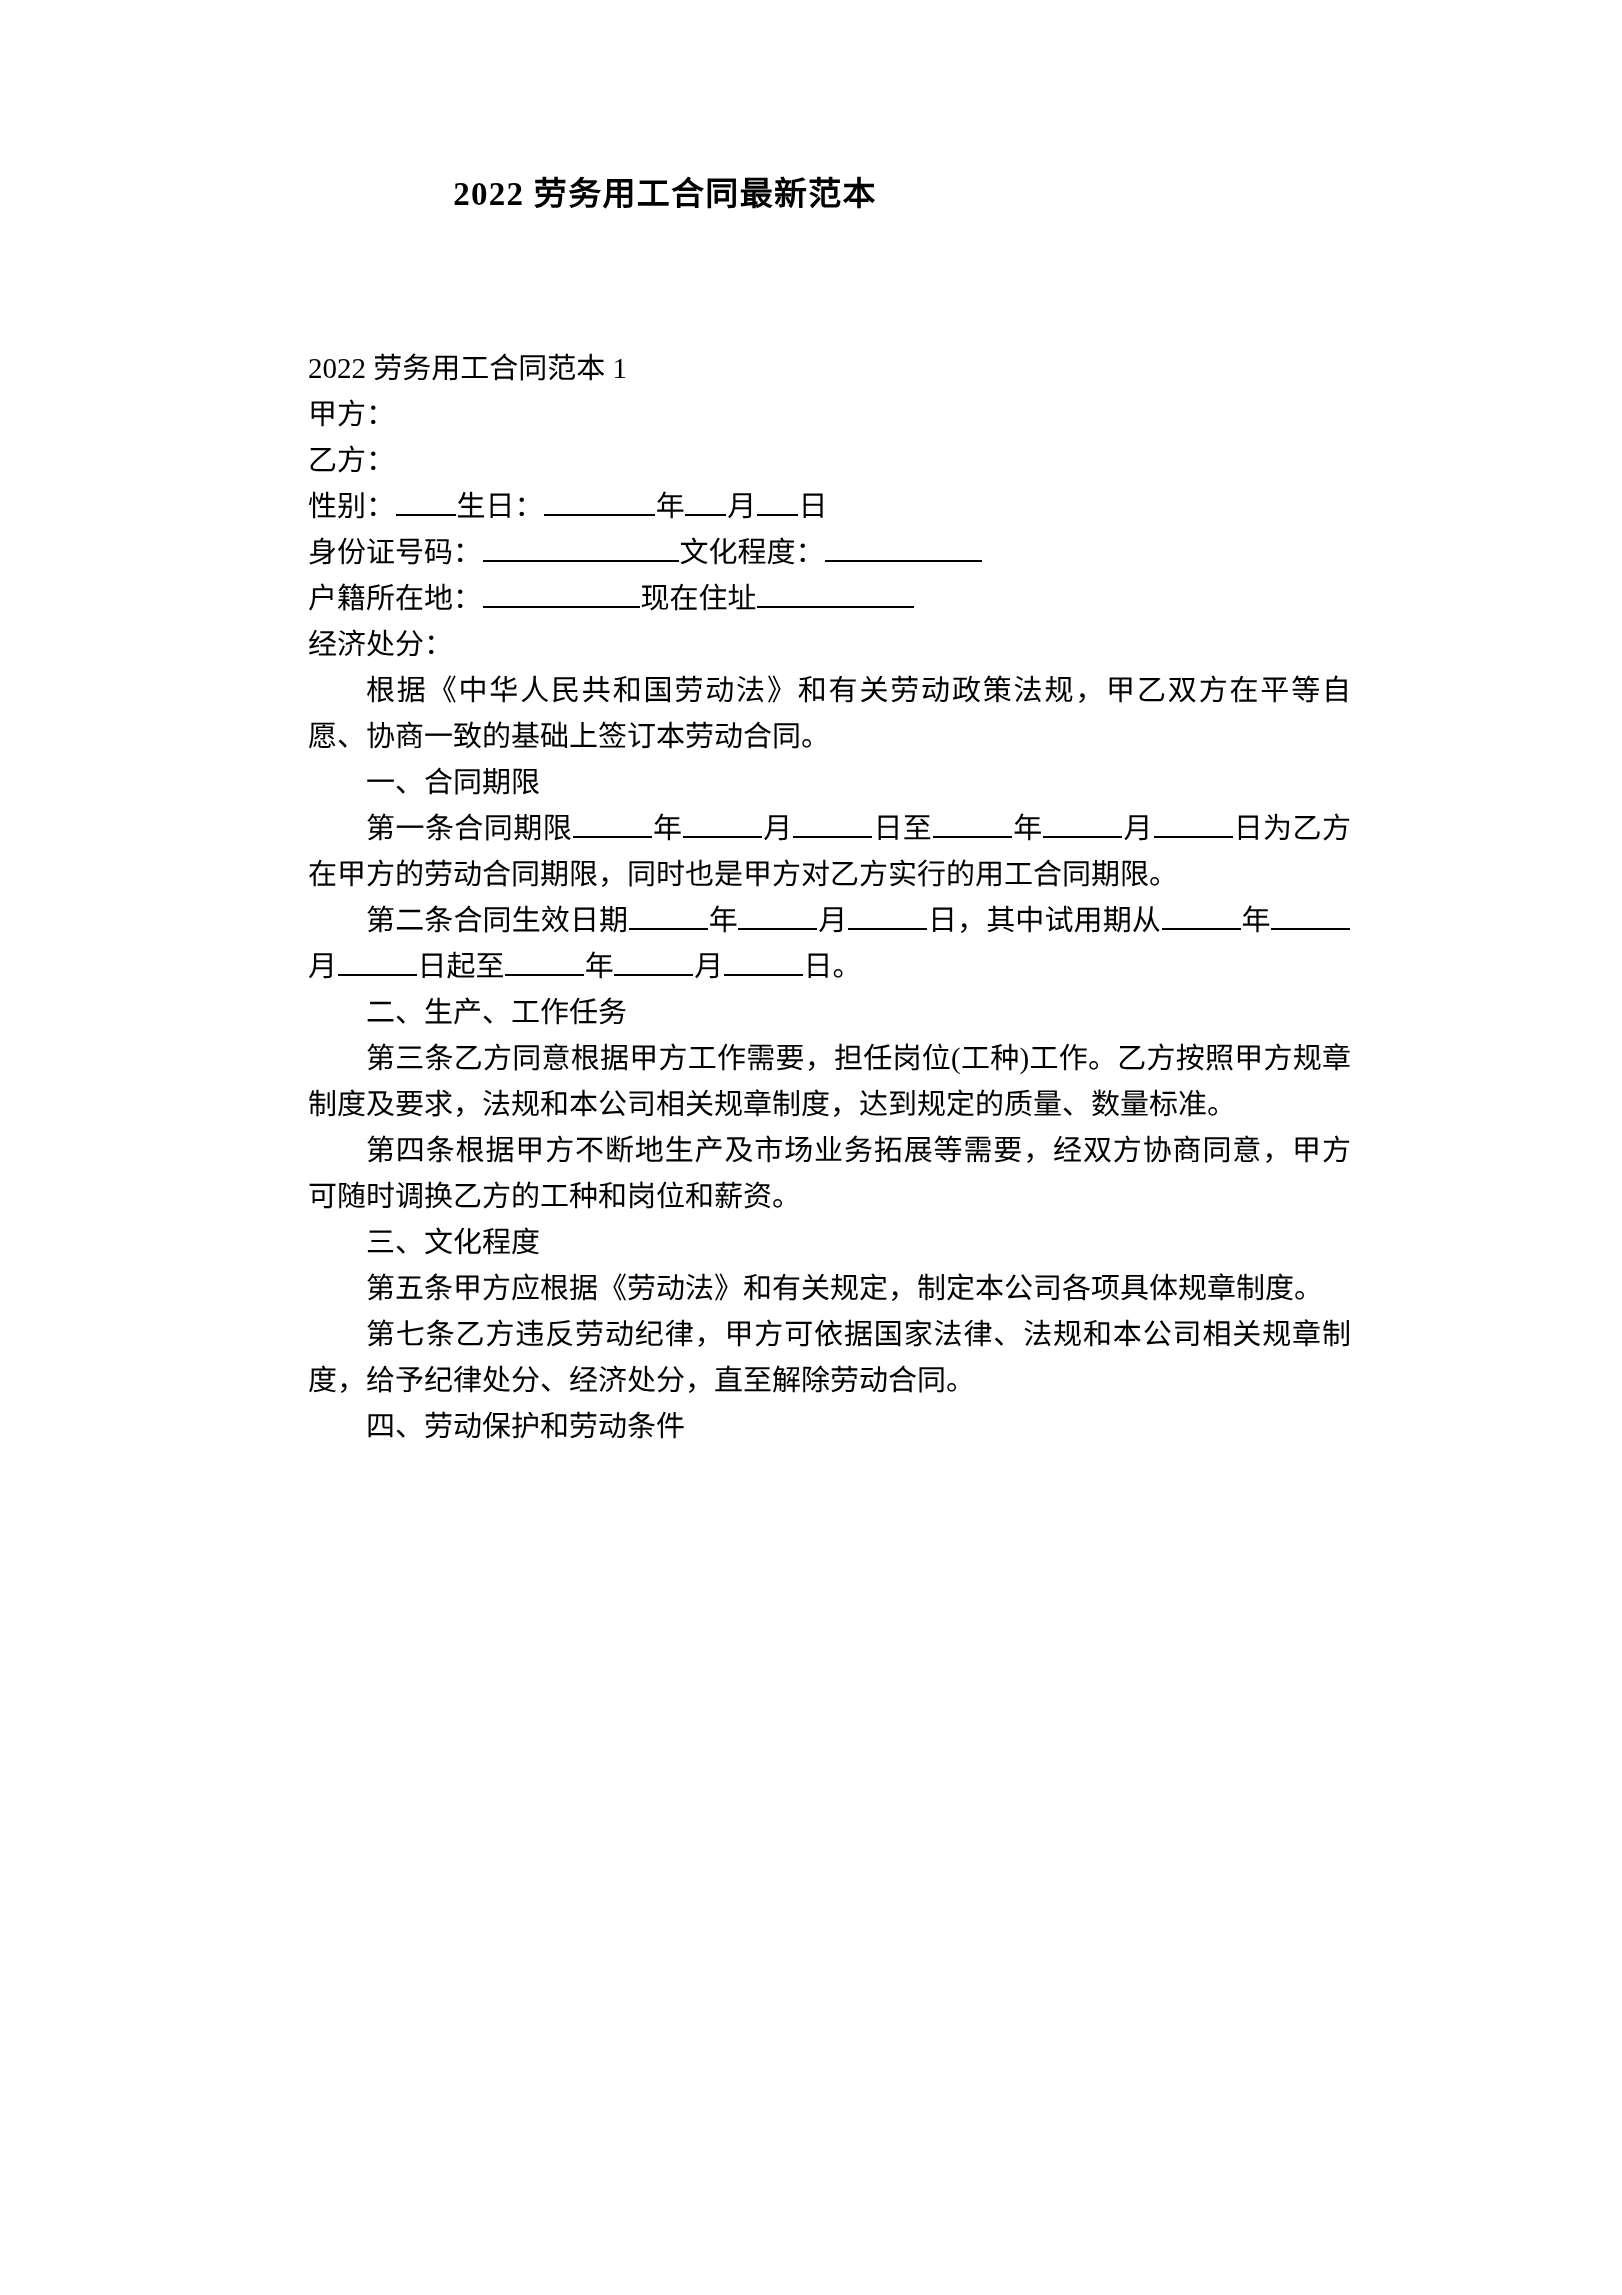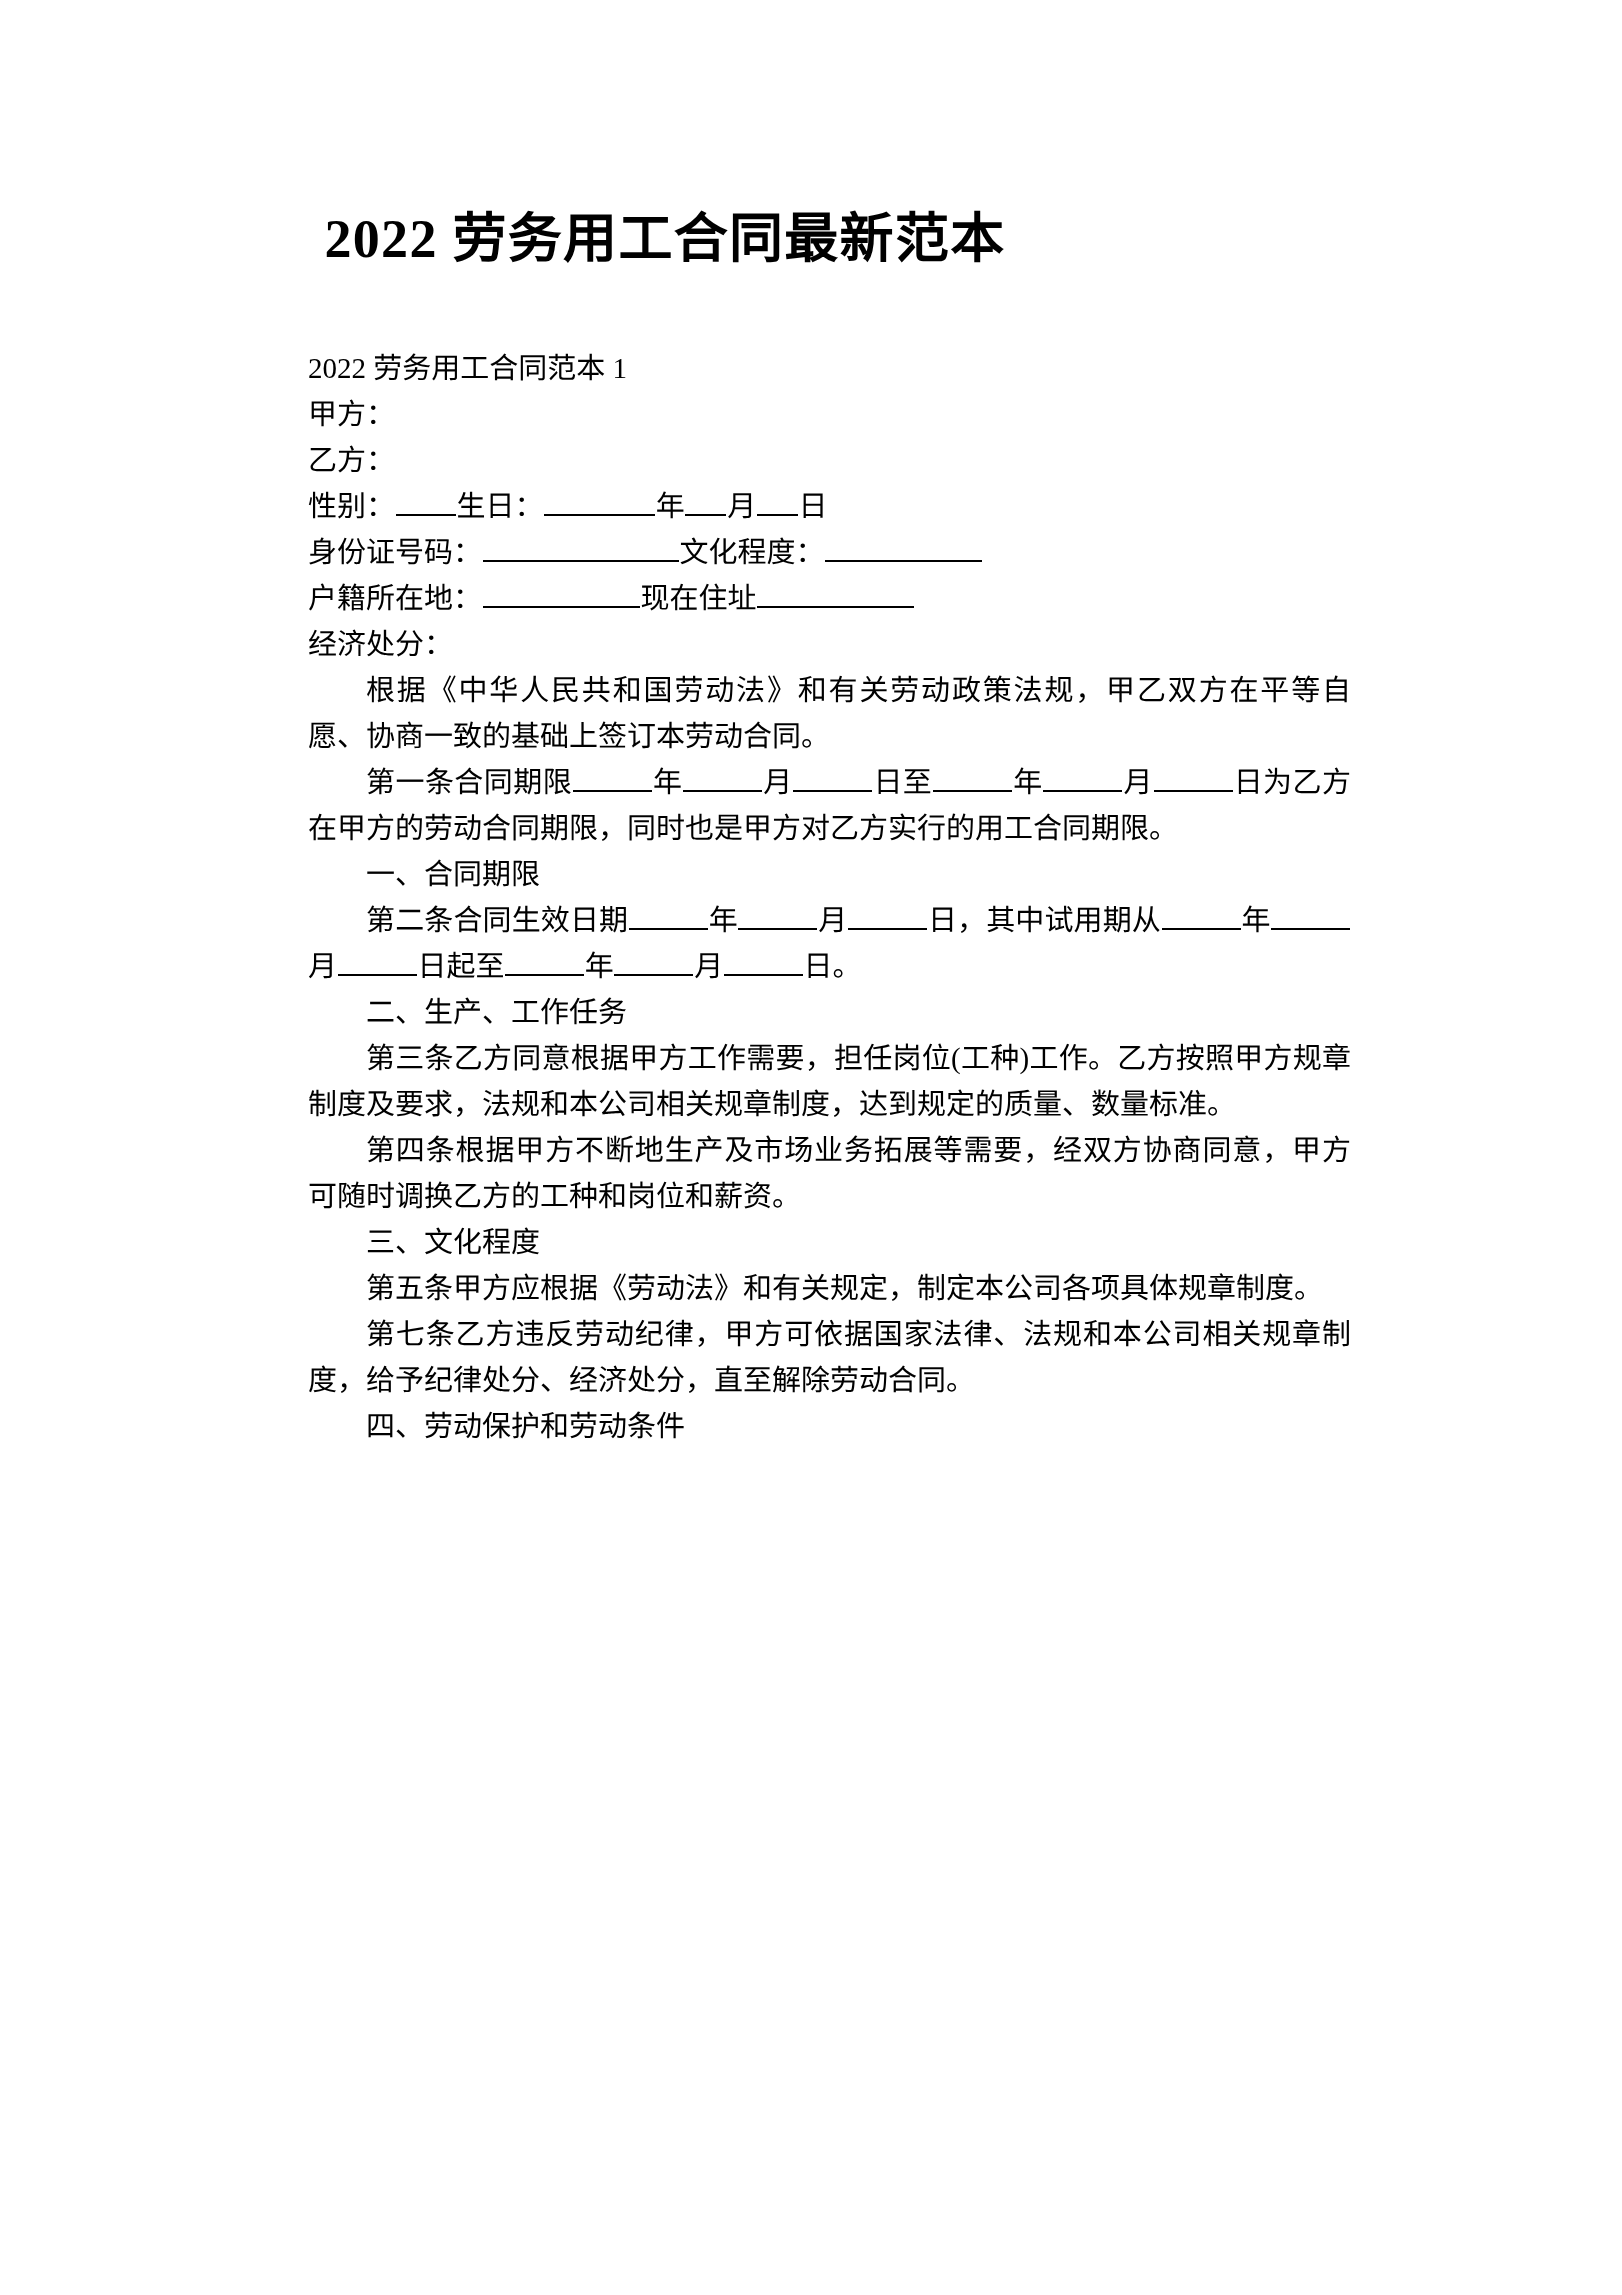--- a/index.html
+++ b/index.html
@@ -23,26 +23,25 @@
     background: #ffffff;
   }
 
   
   .doc-title {
     position: absolute;
     top: 175px;
     left: 0;
     width: 1330px;
     text-align: center;
-    font-size: 54px;
+    font-size: 33px;
     line-height: 1.2;
     font-weight: 700;
     letter-spacing: 1.3px;
     white-space: nowrap;
-    margin-top: 32px;
   }
 
   
   .body-block {
     position: absolute;
     top: 345px;
     left: 308px;
     width: 1057px;
   }
 
@@ -100,23 +99,23 @@
     <p class="para"><span>性别：</span><span class="blank b-s"></span><span>生日：</span><span class="blank b-l"></span><span>年</span><span class="blank b-xs"></span><span>月</span><span class="blank b-xs"></span><span>日</span></p>
 
     <p class="para"><span>身份证号码：</span><span class="blank b-xxl"></span><span>文化程度：</span><span class="blank b-xl"></span></p>
 
     <p class="para"><span>户籍所在地：</span><span class="blank b-xl"></span><span>现在住址</span><span class="blank b-xl"></span></p>
 
     <p class="para">经济处分：</p>
 
     <p class="para indent">根据《中华人民共和国劳动法》和有关劳动政策法规，甲乙双方在平等自愿、协商一致的基础上签订本劳动合同。</p>
 
+    <p class="para heading-num">一、合同期限</p>
+
     <p class="para indent"><span>第一条合同期限</span><span class="blank b-m"></span><span>年</span><span class="blank b-m"></span><span>月</span><span class="blank b-m"></span><span>日至</span><span class="blank b-m"></span><span>年</span><span class="blank b-m"></span><span>月</span><span class="blank b-m"></span><span>日为乙方在甲方的劳动合同期限，同时也是甲方对乙方实行的用工合同期限。</span></p>
-
-    <p class="para heading-num">一、合同期限</p>
 
     <p class="para indent"><span>第二条合同生效日期</span><span class="blank b-m"></span><span>年</span><span class="blank b-m"></span><span>月</span><span class="blank b-m"></span><span>日，其中试用期从</span><span class="blank b-m"></span><span>年</span><span class="blank b-m"></span><span>月</span><span class="blank b-m"></span><span>日起至</span><span class="blank b-m"></span><span>年</span><span class="blank b-m"></span><span>月</span><span class="blank b-m"></span><span>日。</span></p>
 
     <p class="para heading-num">二、生产、工作任务</p>
 
     <p class="para indent">第三条乙方同意根据甲方工作需要，担任岗位(工种)工作。乙方按照甲方规章制度及要求，法规和本公司相关规章制度，达到规定的质量、数量标准。</p>
 
     <p class="para indent">第四条根据甲方不断地生产及市场业务拓展等需要，经双方协商同意，甲方可随时调换乙方的工种和岗位和薪资。</p>
 
     <p class="para heading-num">三、文化程度</p>

